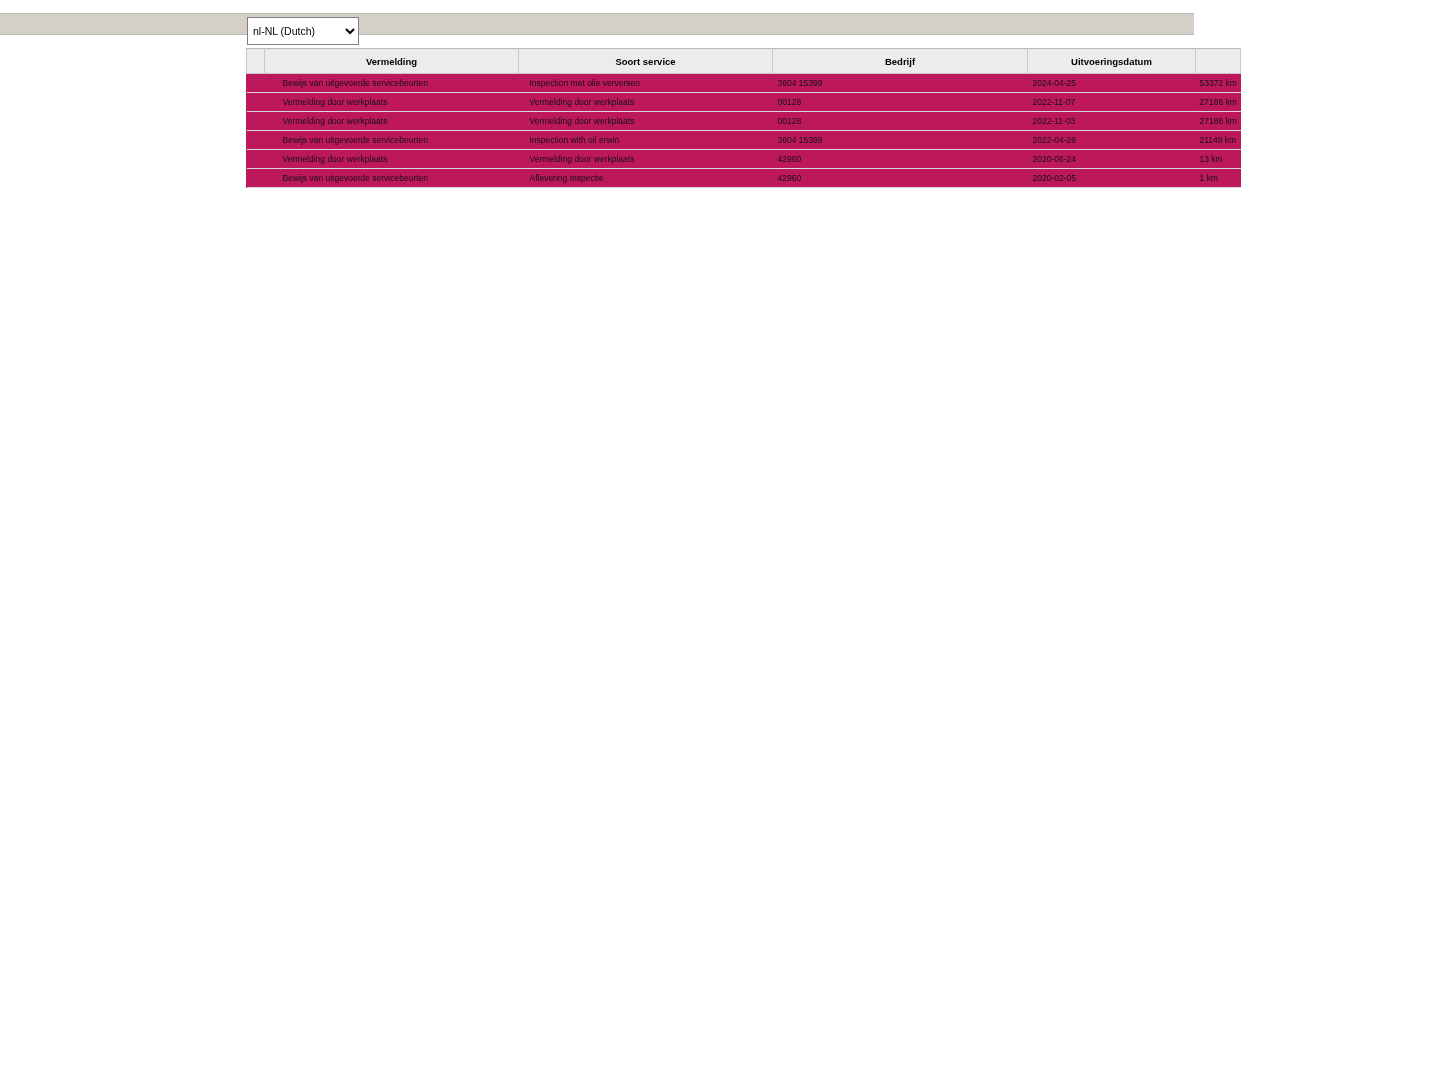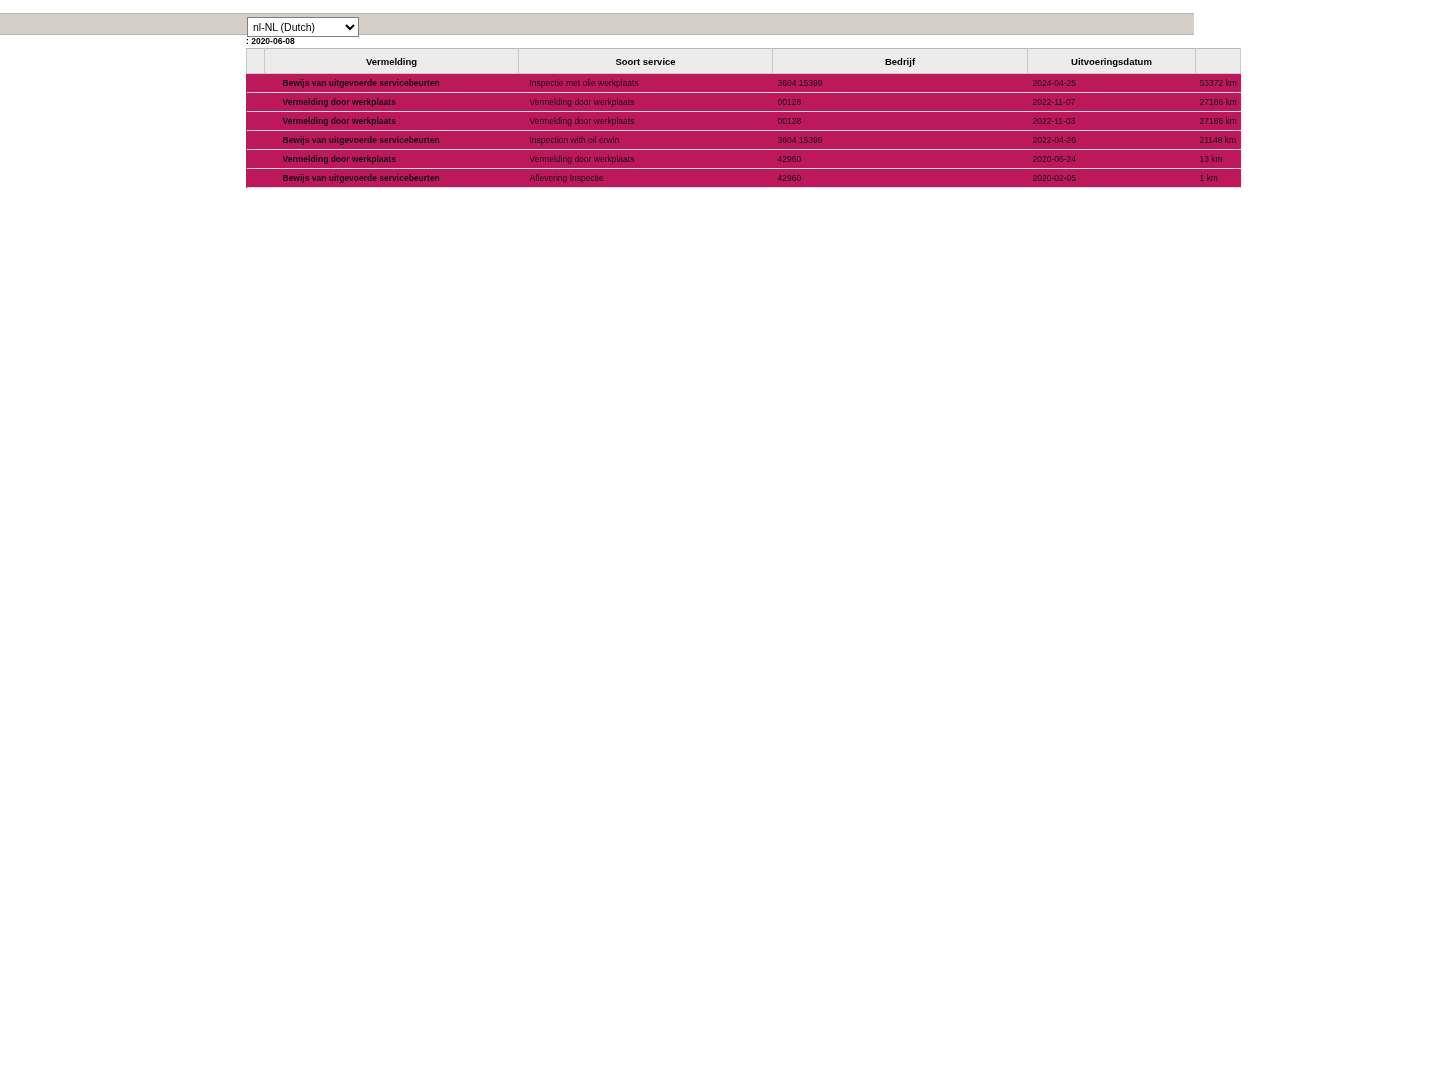--- a/index.html
+++ b/index.html
@@ -47,21 +47,21 @@
     border-top: 1px solid #bdb9b2;
     border-bottom: 1px solid #bdb9b2;
     box-sizing: border-box;
   }
 
   .lang-select {
     position: absolute;
     left: 247px;
     top: 3px;
     width: 112px;
-    height: 20px;
+    height: 28px;
     font-family: "Liberation Sans", sans-serif;
     font-size: 10.5px;
     color: #000000;
     background: #ffffff;
     border: 1px solid #7f7f7f;
     padding: 0 1px;
     box-sizing: border-box;
   }
 
   
@@ -129,21 +129,21 @@
     overflow: hidden;
   }
 
   table.service-table tbody td.cell-spacer {
     padding: 0;
     border-bottom: 1px solid #d9d9d9;
   }
 
   table.service-table tbody td.cell-vermelding {
     padding-left: 18px;
-    font-weight: bold;
+    font-weight: normal;
     margin-top: 16px;
   }
   table.service-table tbody td.cell-soort { padding-left: 11px; }
   table.service-table tbody td.cell-bedrijf { padding-left: 5px; }
   table.service-table tbody td.cell-datum { padding-left: 5px; }
   table.service-table tbody td.cell-km {
     padding-left: 4px;
     text-align: left;
     margin-top: 32px;
   }
@@ -151,39 +151,38 @@
 </head>
 <body>
 
 <div class="page">
 
 
   <div class="lang-strip">
     <select class="lang-select"><option value="nl-NL (Dutch)">nl-NL (Dutch)</option><option value="en-GB (English)">en-GB (English)</option><option value="de-DE (German)">de-DE (German)</option><option value="fr-FR (French)">fr-FR (French)</option></select>
   </div>
 
-  <div class="date-line">: 2020-06-08</div>
 
   <div class="table-wrap">
     <table class="service-table">
       <thead>
         <tr>
           <th class="col-spacer"></th>
           <th class="col-vermelding">Vermelding</th>
           <th class="col-soort">Soort service</th>
           <th class="col-bedrijf">Bedrijf</th>
           <th class="col-datum">Uitvoeringsdatum</th>
           <th class="col-km"></th>
         </tr>
       </thead>
       <tbody id="table-body">
           <tr>
             <td class="cell-spacer"></td>
             <td class="cell-vermelding">Bewijs van uitgevoerde servicebeurten</td>
-            <td class="cell-soort">Inspectie met olie werkplaats</td>
+            <td class="cell-soort">Inspection met olie verversen</td>
             <td class="cell-bedrijf">3604 15399</td>
             <td class="cell-datum">2024-04-25</td>
             <td class="cell-km">53372 km</td>
           </tr>
           <tr>
             <td class="cell-spacer"></td>
             <td class="cell-vermelding">Vermelding door werkplaats</td>
             <td class="cell-soort">Vermelding door werkplaats</td>
             <td class="cell-bedrijf">00128</td>
             <td class="cell-datum">2022-11-07</td>

